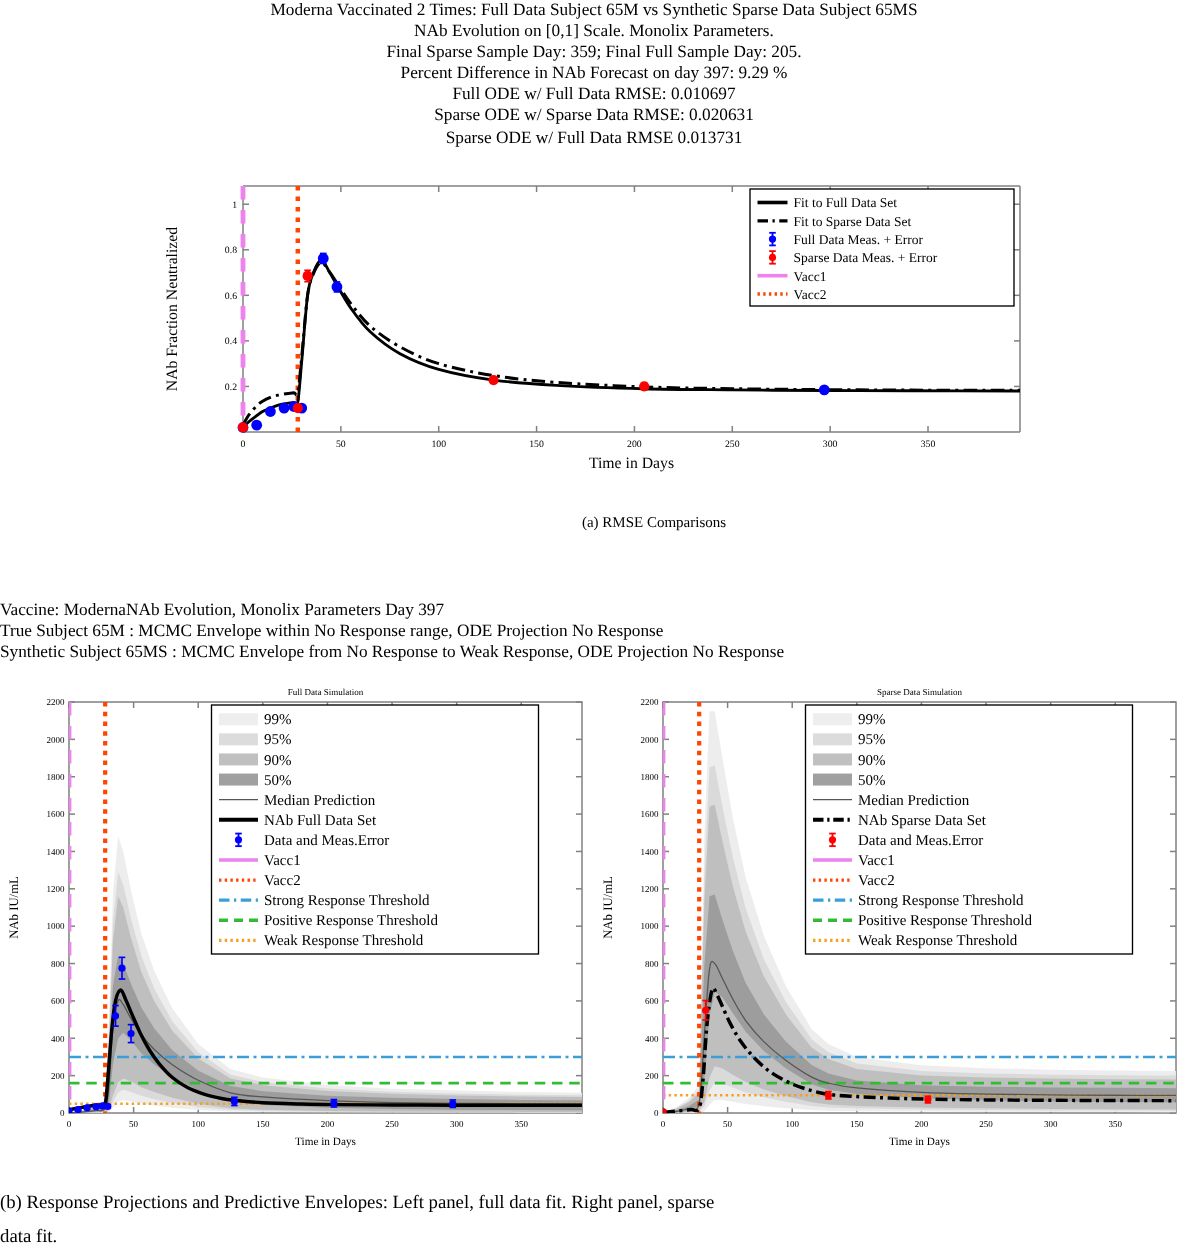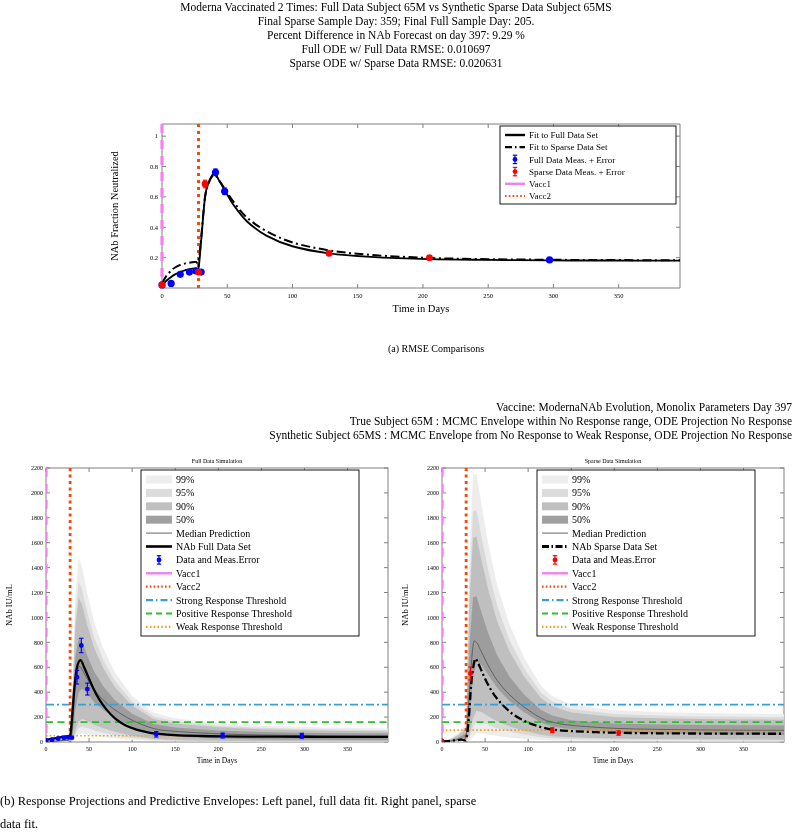--- a/index.html
+++ b/index.html
@@ -19,21 +19,21 @@
   .title-block div{white-space:nowrap;}
 
   .fig-a{position:absolute;left:100px;top:112px;width:592px;height:210px;}
   .cap-a{
     position:absolute;left:0;top:343px;width:792px;text-align:center;
     font-size:10px;
     margin-left:40px;
   }
 
   .title-block-b{
-    position:absolute;left:0;top:400px;width:792px;text-align:right;
+    position:absolute;left:0;top:400px;width:792px;text-align:left;
     font-size:11.5px;line-height:14.1px;
   }
   .title-block-b div{white-space:nowrap;}
 
   .fig-b-left{position:absolute;left:0px;top:450px;width:396px;height:332px;}
   .fig-b-right{position:absolute;left:396px;top:450px;width:396px;height:332px;}
 
   .cap-b{
     position:absolute;left:0;top:790px;width:680px;
     font-size:12.5px;line-height:23px;
@@ -44,24 +44,26 @@
   svg{display:block;}
   text{font-family:"Liberation Serif", serif;fill:#000;}
 </style>
 </head>
 <body>
 
 <div class="page">
 
   <div class="title-block">
     <div>Moderna Vaccinated 2 Times: Full Data Subject 65M vs Synthetic Sparse Data Subject 65MS</div>
+    <div>NAb Evolution on [0,1] Scale. Monolix Parameters.</div>
     <div>Final Sparse Sample Day: 359; Final Full Sample Day: 205.</div>
     <div>Percent Difference in NAb Forecast on day 397: 9.29 %</div>
     <div>Full ODE w/ Full Data RMSE: 0.010697</div>
     <div>Sparse ODE w/ Sparse Data RMSE: 0.020631</div>
+    <div>Sparse ODE w/ Full Data RMSE 0.013731</div>
   </div>
 
   <div class="fig-a">
     <svg id="svg-a" width="592" height="210" viewBox="0 0 592 210">
         <g>
           <line x1="62" y1="12" x2="580" y2="12" stroke="#808080" stroke-width="1"></line>
           <line x1="580" y1="12" x2="580" y2="176" stroke="#808080" stroke-width="1"></line>
           <line x1="62" y1="176" x2="580" y2="176" stroke="#808080" stroke-width="1"></line>
           <line x1="62" y1="12" x2="62" y2="176" stroke="#808080" stroke-width="1"></line>
           <line x1="62" y1="176" x2="62" y2="172" stroke="#808080" stroke-width="1"></line>

